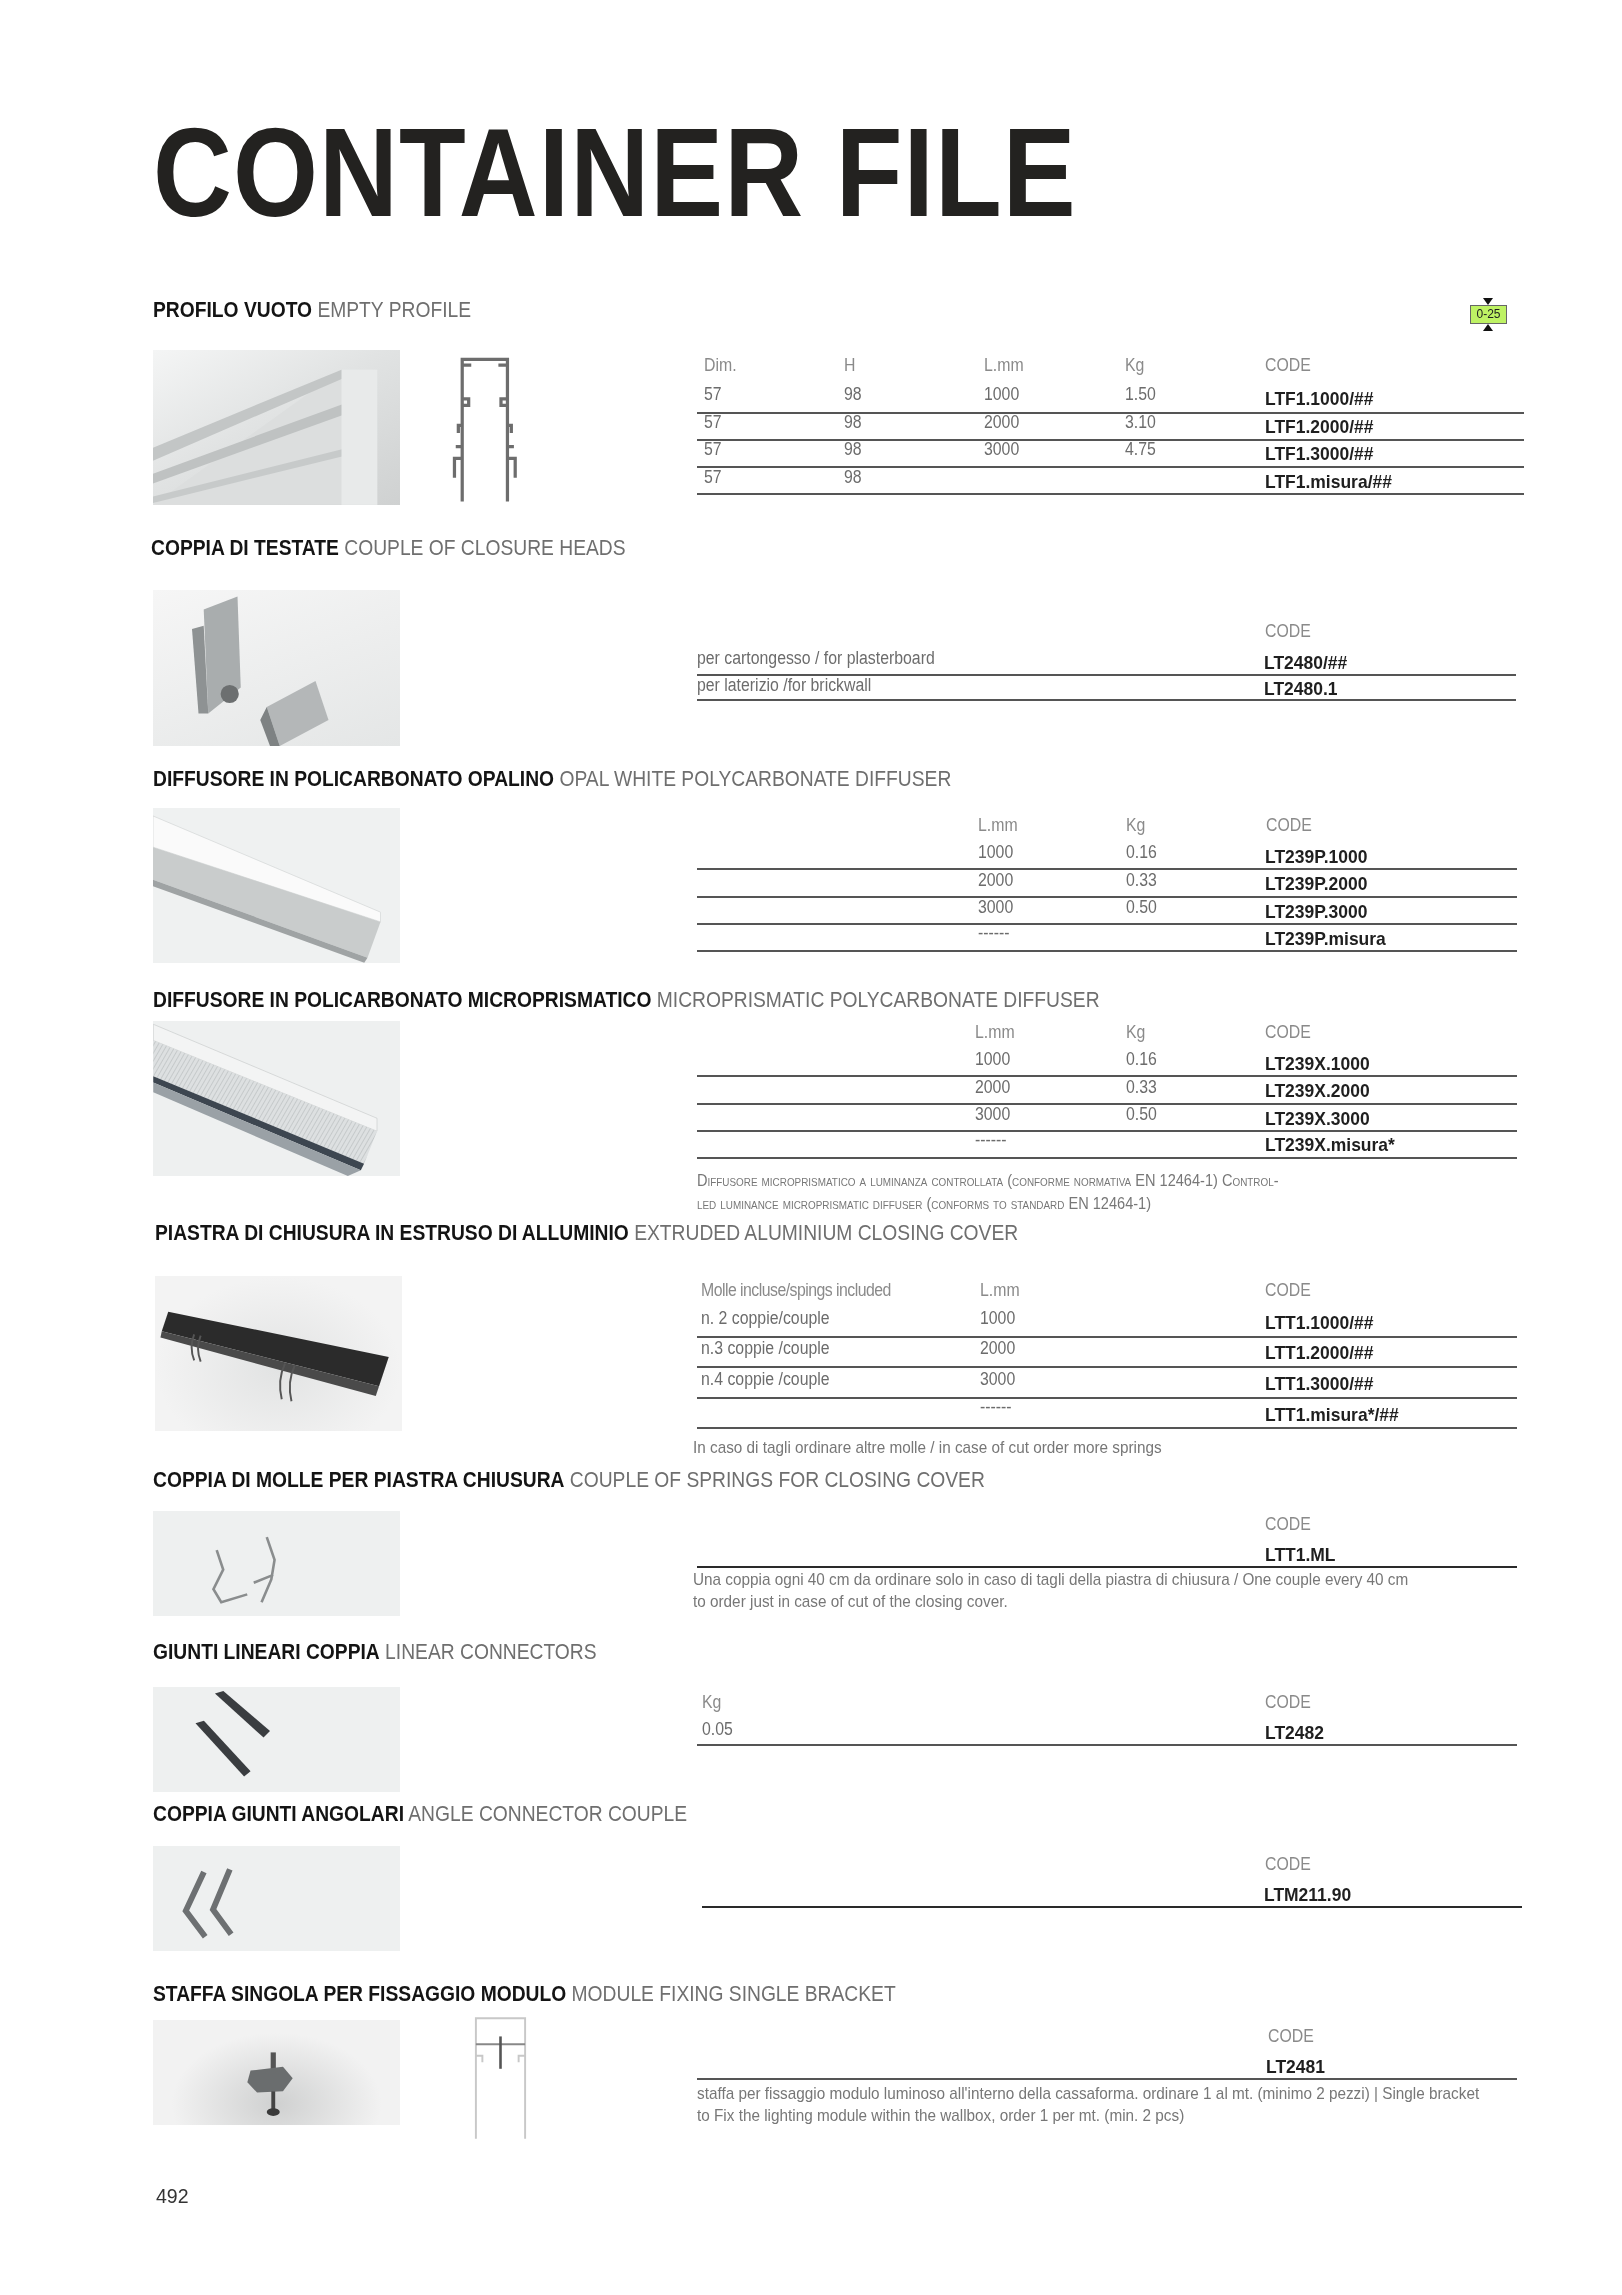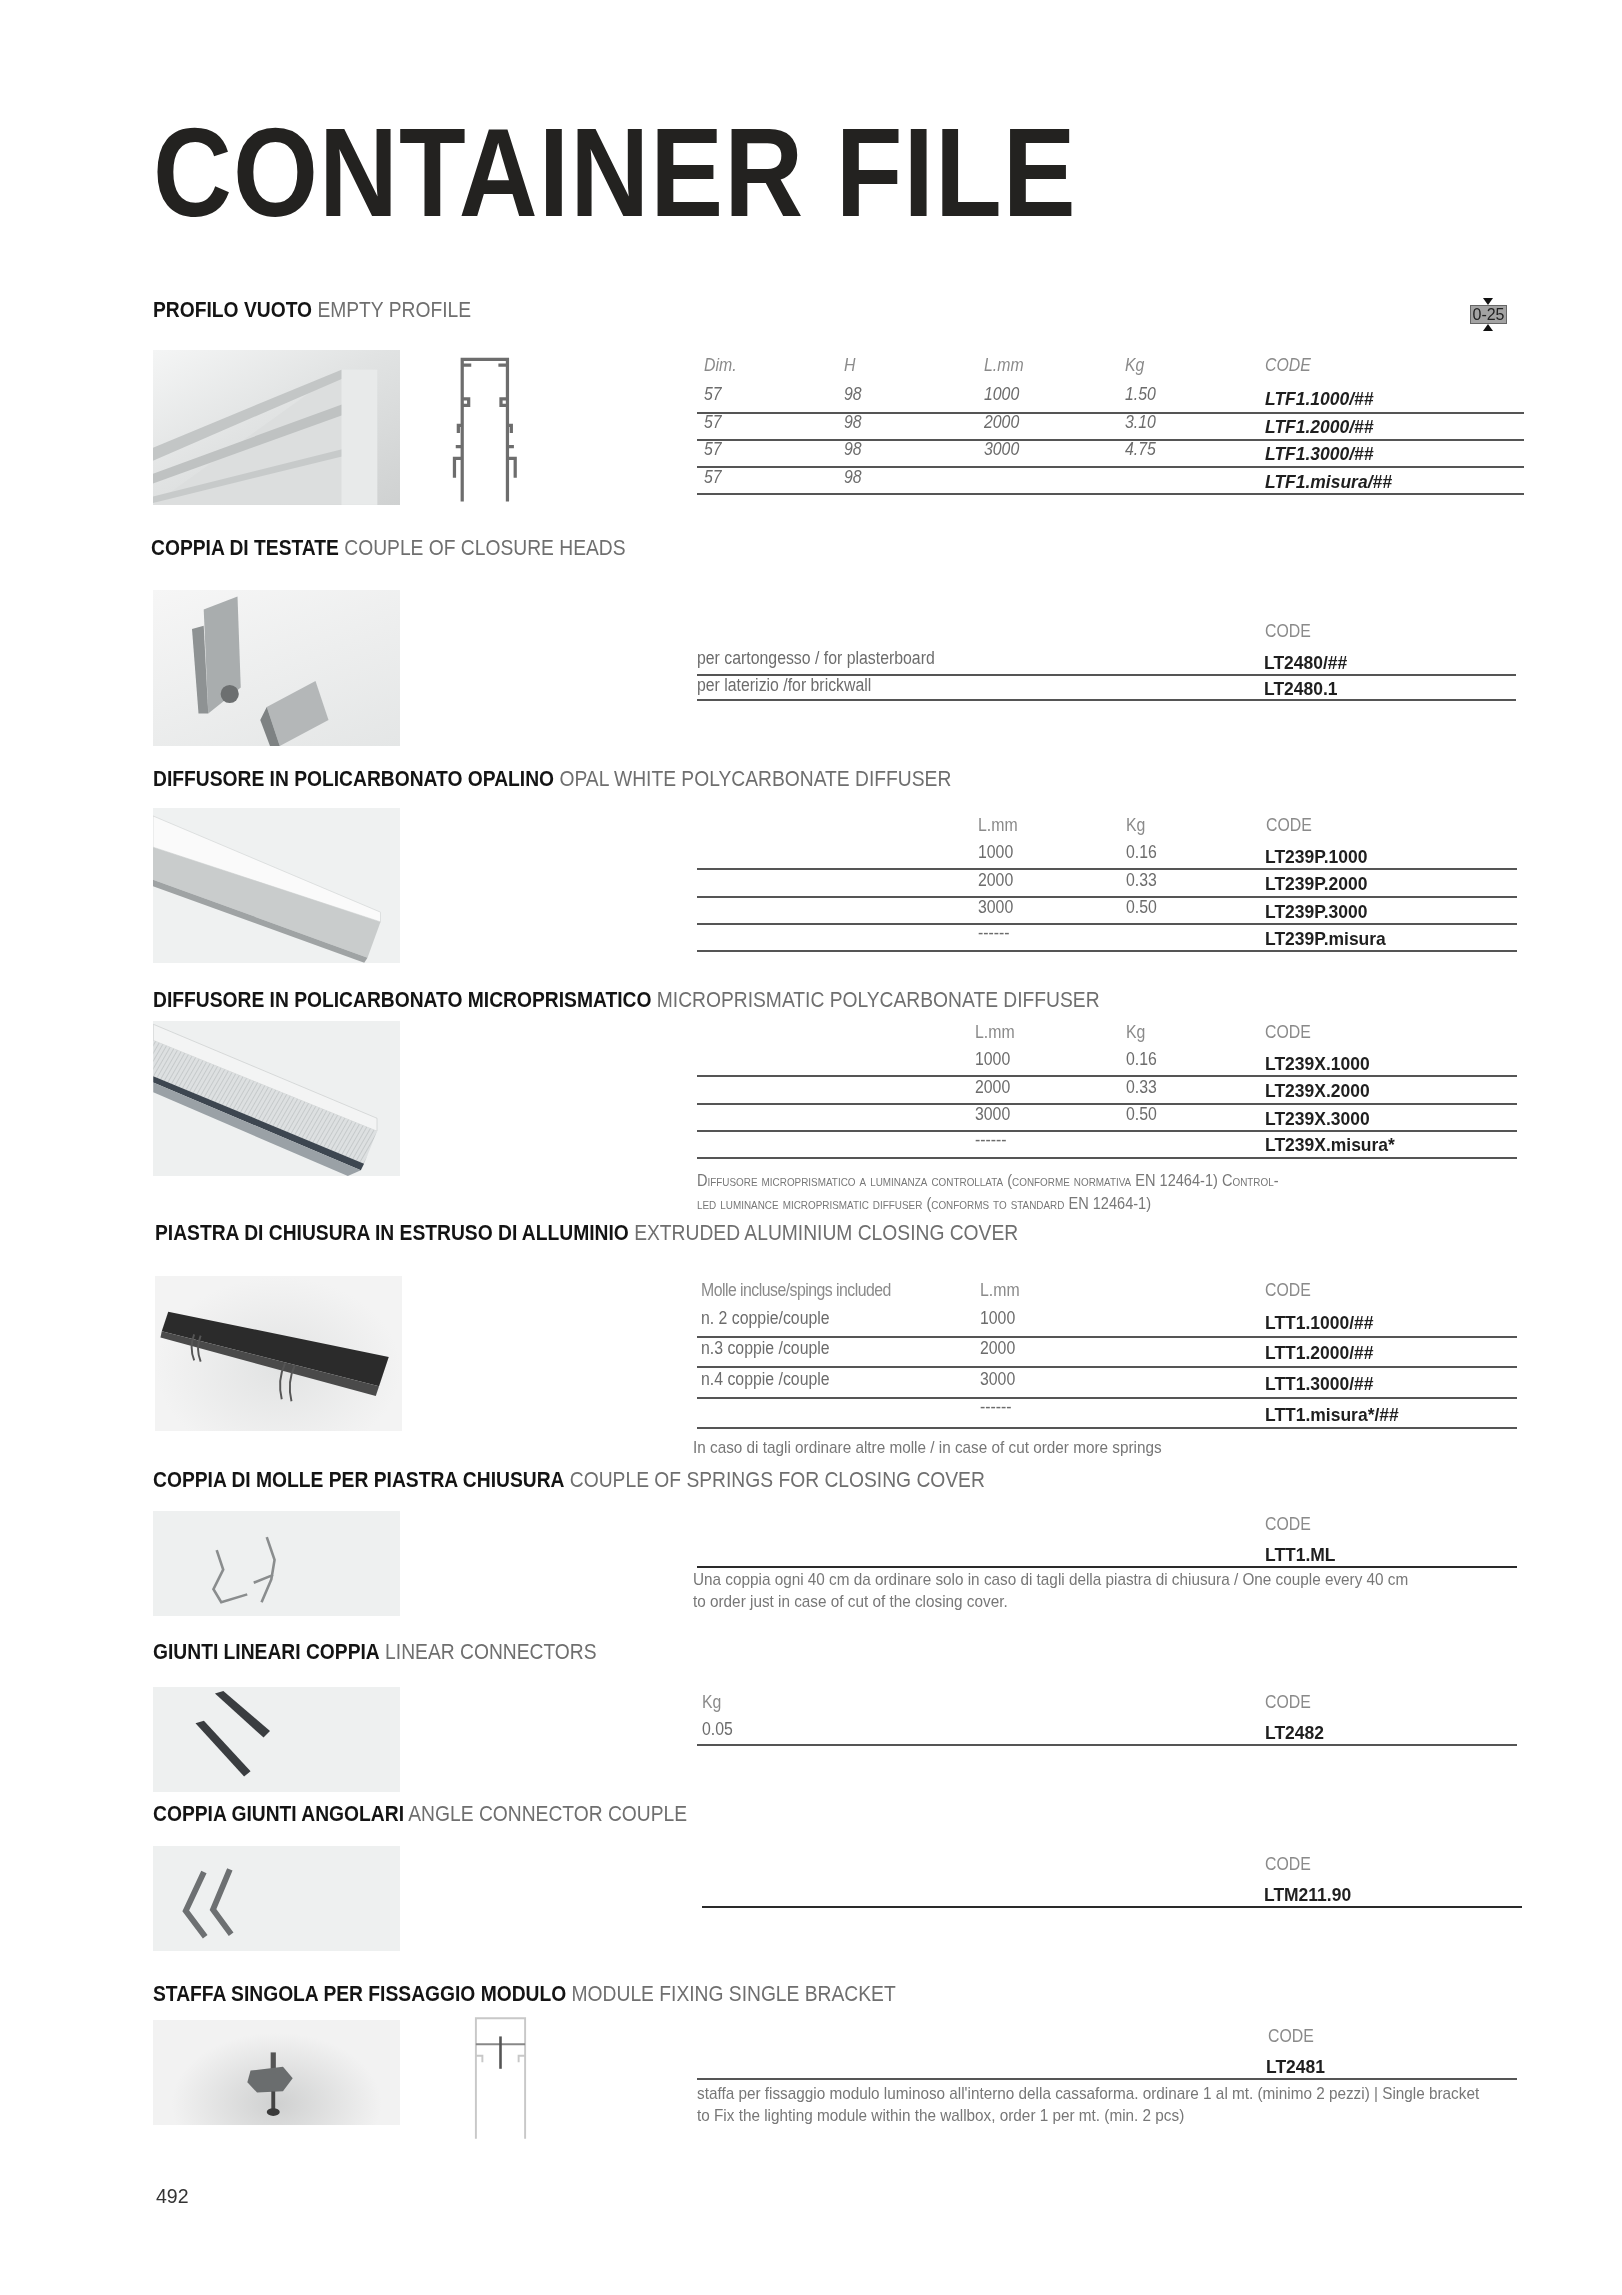--- a/index.html
+++ b/index.html
@@ -14,22 +14,22 @@
   .sec-head span.en { font-weight:400; color:#6f6f6f; }
   .photo { position:absolute; left:153px; width:247px; background:#eef0f0; overflow:hidden; }
   .tbl { position:absolute; left:697px; width:820px; }
   .hdr { position:absolute; font-size:18px; color:#8a8a8a; white-space:nowrap; transform:scaleX(0.88); transform-origin:left top; }
   .cell { position:absolute; font-size:18px; color:#6c6c6c; white-space:nowrap; transform:scaleX(0.88); transform-origin:left top; }
   .code { position:absolute; font-size:19px; font-weight:700; color:#1f1f1f; white-space:nowrap; transform:scaleX(0.92); transform-origin:left top; }
   .rule { position:absolute; left:0; height:1.9px; background:#555; }
   .note { position:absolute; font-size:17px; color:#777; line-height:23.4px; transform:scaleX(0.9); transform-origin:left top; white-space:nowrap; }
   .smallcaps { font-variant:small-caps; }
   .badge { position:absolute; left:1470px; top:298px; width:36px; height:22px; }
-  .badge .box { position:absolute; left:0; top:7.1px; width:35px; height:17px; border:1.3px solid #666; background:#a3a3a3;
-                font-size:16px; text-align:center; line-height:17px; color:#222; }
+  .badge .box { position:absolute; left:0; top:7.1px; width:35px; height:17px; border:1.3px solid #666; background:#bef264;
+                font-size:12px; text-align:center; line-height:17px; color:#222; }
   .tri-down { position:absolute; left:13px; top:0; width:0; height:0; border-left:5.2px solid transparent; border-right:5.2px solid transparent; border-top:7.8px solid #111; }
   .tri-up { position:absolute; left:13px; top:26px; width:0; height:0; border-left:5.2px solid transparent; border-right:5.2px solid transparent; border-bottom:7.8px solid #111; }
   .page-num { position:absolute; left:156px; top:2185px; font-size:19.5px; color:#333; }
 </style>
 </head>
 <body>
 
 <div class="abs title">CONTAINER FILE</div>
 
 <div class="badge">
@@ -54,21 +54,21 @@
 <svg class="abs" style="left:448px;top:356px;" width="84" height="149" viewBox="0 0 130 230">
   <g fill="none" stroke="#6d6d6d" stroke-width="5">
     <path d="M22 225 V5 H92 V225"></path>
     <path d="M22 14 H36 M92 14 H78"></path>
     <path d="M22 66 h10 v10 h-10 M92 66 h-10 v10 h10"></path>
     <path d="M22 107 h-6 v12 M92 107 h6 v12"></path>
     <path d="M22 140 h-10 M92 140 h10"></path>
     <path d="M22 158 h-12 v30 M92 158 h12 v30"></path>
   </g>
 </svg>
-<div class="tbl" style="top:355px;height:143px;font-style:italic;">
+<div class="tbl" style="top:355px;height:143px;">
   <div class="hdr" style="left:6.5px;top:0;">Dim.</div>
   <div class="hdr" style="left:147px;top:0;">H</div>
   <div class="hdr" style="left:287px;top:0;">L.mm</div>
   <div class="hdr" style="left:428px;top:0;">Kg</div>
   <div class="hdr" style="left:568px;top:0;">CODE</div>
 
   <div>
     <div class="cell" style="left:6.5px;top:29px;">57</div>
     <div class="cell" style="left:147px;top:29px;">98</div>
     <div class="cell" style="left:287px;top:29px;">1000</div>

